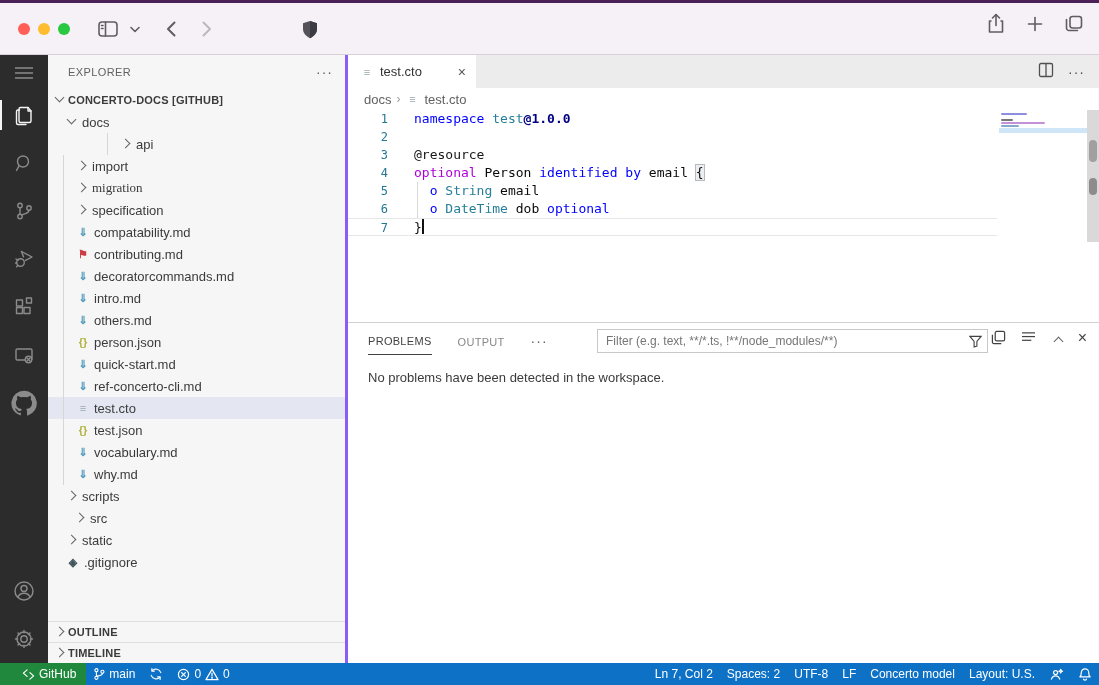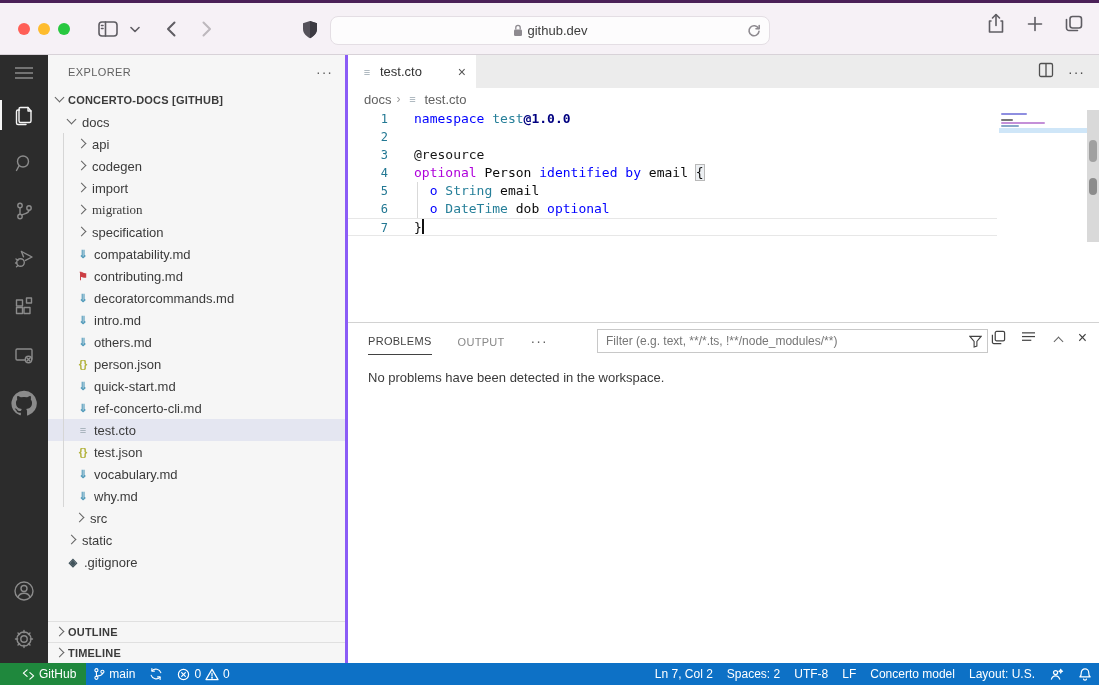--- a/index.html
+++ b/index.html
@@ -143,33 +143,20 @@
         <svg width="10" height="16" viewBox="0 0 10 16" class="ticon dim" style="stroke-width:2">
             <polyline points="1.5,1.5 8,8 1.5,14.5"></polyline>
           </svg>
       </button>
       <button class="tbtn" style="position:absolute;left:296px">
         <svg width="16" height="19" viewBox="0 0 16 19">
             <path d="M8 1l7 2.2v5.6c0 4.6-3.2 7.6-7 9.4C4.2 16.4 1 13.4 1 8.8V3.2z" fill="#55525a"></path>
             <path d="M8 1l7 2.2v5.6c0 4.6-3.2 7.6-7 9.4z" fill="#3c3a42"></path>
           </svg>
       </button>
-      <div class="urlfield">
-        <svg width="10" height="13" viewBox="0 0 10 13">
-            <rect x="1" y="5.5" width="8" height="6.5" rx="1.2" fill="#8e8a90"></rect>
-            <path d="M2.8 5.5V3.6a2.2 2.2 0 0 1 4.4 0v1.9" fill="none" stroke="#8e8a90" stroke-width="1.3"></path>
-          </svg>
-        <span>github.dev</span>
-        <span class="reload">
-          <svg width="14" height="15" viewBox="0 0 14 15" class="ticon" style="stroke:#8e8a90">
-              <path d="M11.5 5.5A5 5 0 1 0 12 8.4"></path>
-              <polyline points="12.2,2.5 12.2,5.7 9,5.7"></polyline>
-            </svg>
-        </span>
-      </div>
       <div class="chrome-right">
         <button class="tbtn">
           <svg width="18" height="21" viewBox="0 0 18 21" class="ticon">
               <path d="M4 8H2.5v11h13V8H14"></path>
               <line x1="9" y1="1.8" x2="9" y2="12.5"></line>
               <polyline points="5.5,5 9,1.5 12.5,5"></polyline>
             </svg>
         </button>
         <button class="tbtn">
           <svg width="16" height="16" viewBox="0 0 16 16" class="ticon">
@@ -275,29 +262,24 @@
       </div>
       <div class="sb-root">
         <span class="chev down"></span>
         <span>CONCERTO-DOCS [GITHUB]</span>
       </div>
       <div class="tree" id="tree">
           <div class="tree-row" style="padding-left: 16px;">
             <span class="chev down"></span>
             <span class="tlabel">docs</span>
           </div>
-          <div class="tree-row" style="padding-left: 26px;">
+          <div class="tree-row" style="padding-left: 26px; margin-left: 44px;">
             <span class="guide"></span>
             <span class="chev right"></span>
             <span class="tlabel">api</span>
-          </div>
-          <div class="tree-row" style="padding-left: 26px;">
-            <span class="guide"></span>
-            <span class="chev right"></span>
-            <span class="tlabel">codegen</span>
           </div>
           <div class="tree-row" style="padding-left: 26px;">
             <span class="guide"></span>
             <span class="chev right"></span>
             <span class="tlabel">import</span>
           </div>
           <div class="tree-row" style="padding-left: 26px; font-family: Liberation Serif, serif;">
             <span class="guide"></span>
             <span class="chev right"></span>
             <span class="tlabel">migration</span>
@@ -359,20 +341,24 @@
           </div>
           <div class="tree-row" style="padding-left: 26px;">
             <span class="guide"></span>
             <span class="fico" style="color: rgb(81, 154, 186);">⇓</span>
             <span class="tlabel">vocabulary.md</span>
           </div>
           <div class="tree-row" style="padding-left: 26px;">
             <span class="guide"></span>
             <span class="fico" style="color: rgb(81, 154, 186);">⇓</span>
             <span class="tlabel">why.md</span>
+          </div>
+          <div class="tree-row" style="padding-left: 16px;">
+            <span class="chev right"></span>
+            <span class="tlabel">scripts</span>
           </div>
           <div class="tree-row" style="padding-left: 24px;">
             <span class="chev right"></span>
             <span class="tlabel">src</span>
           </div>
           <div class="tree-row" style="padding-left: 16px;">
             <span class="chev right"></span>
             <span class="tlabel">static</span>
           </div>
           <div class="tree-row" style="padding-left: 16px;">

